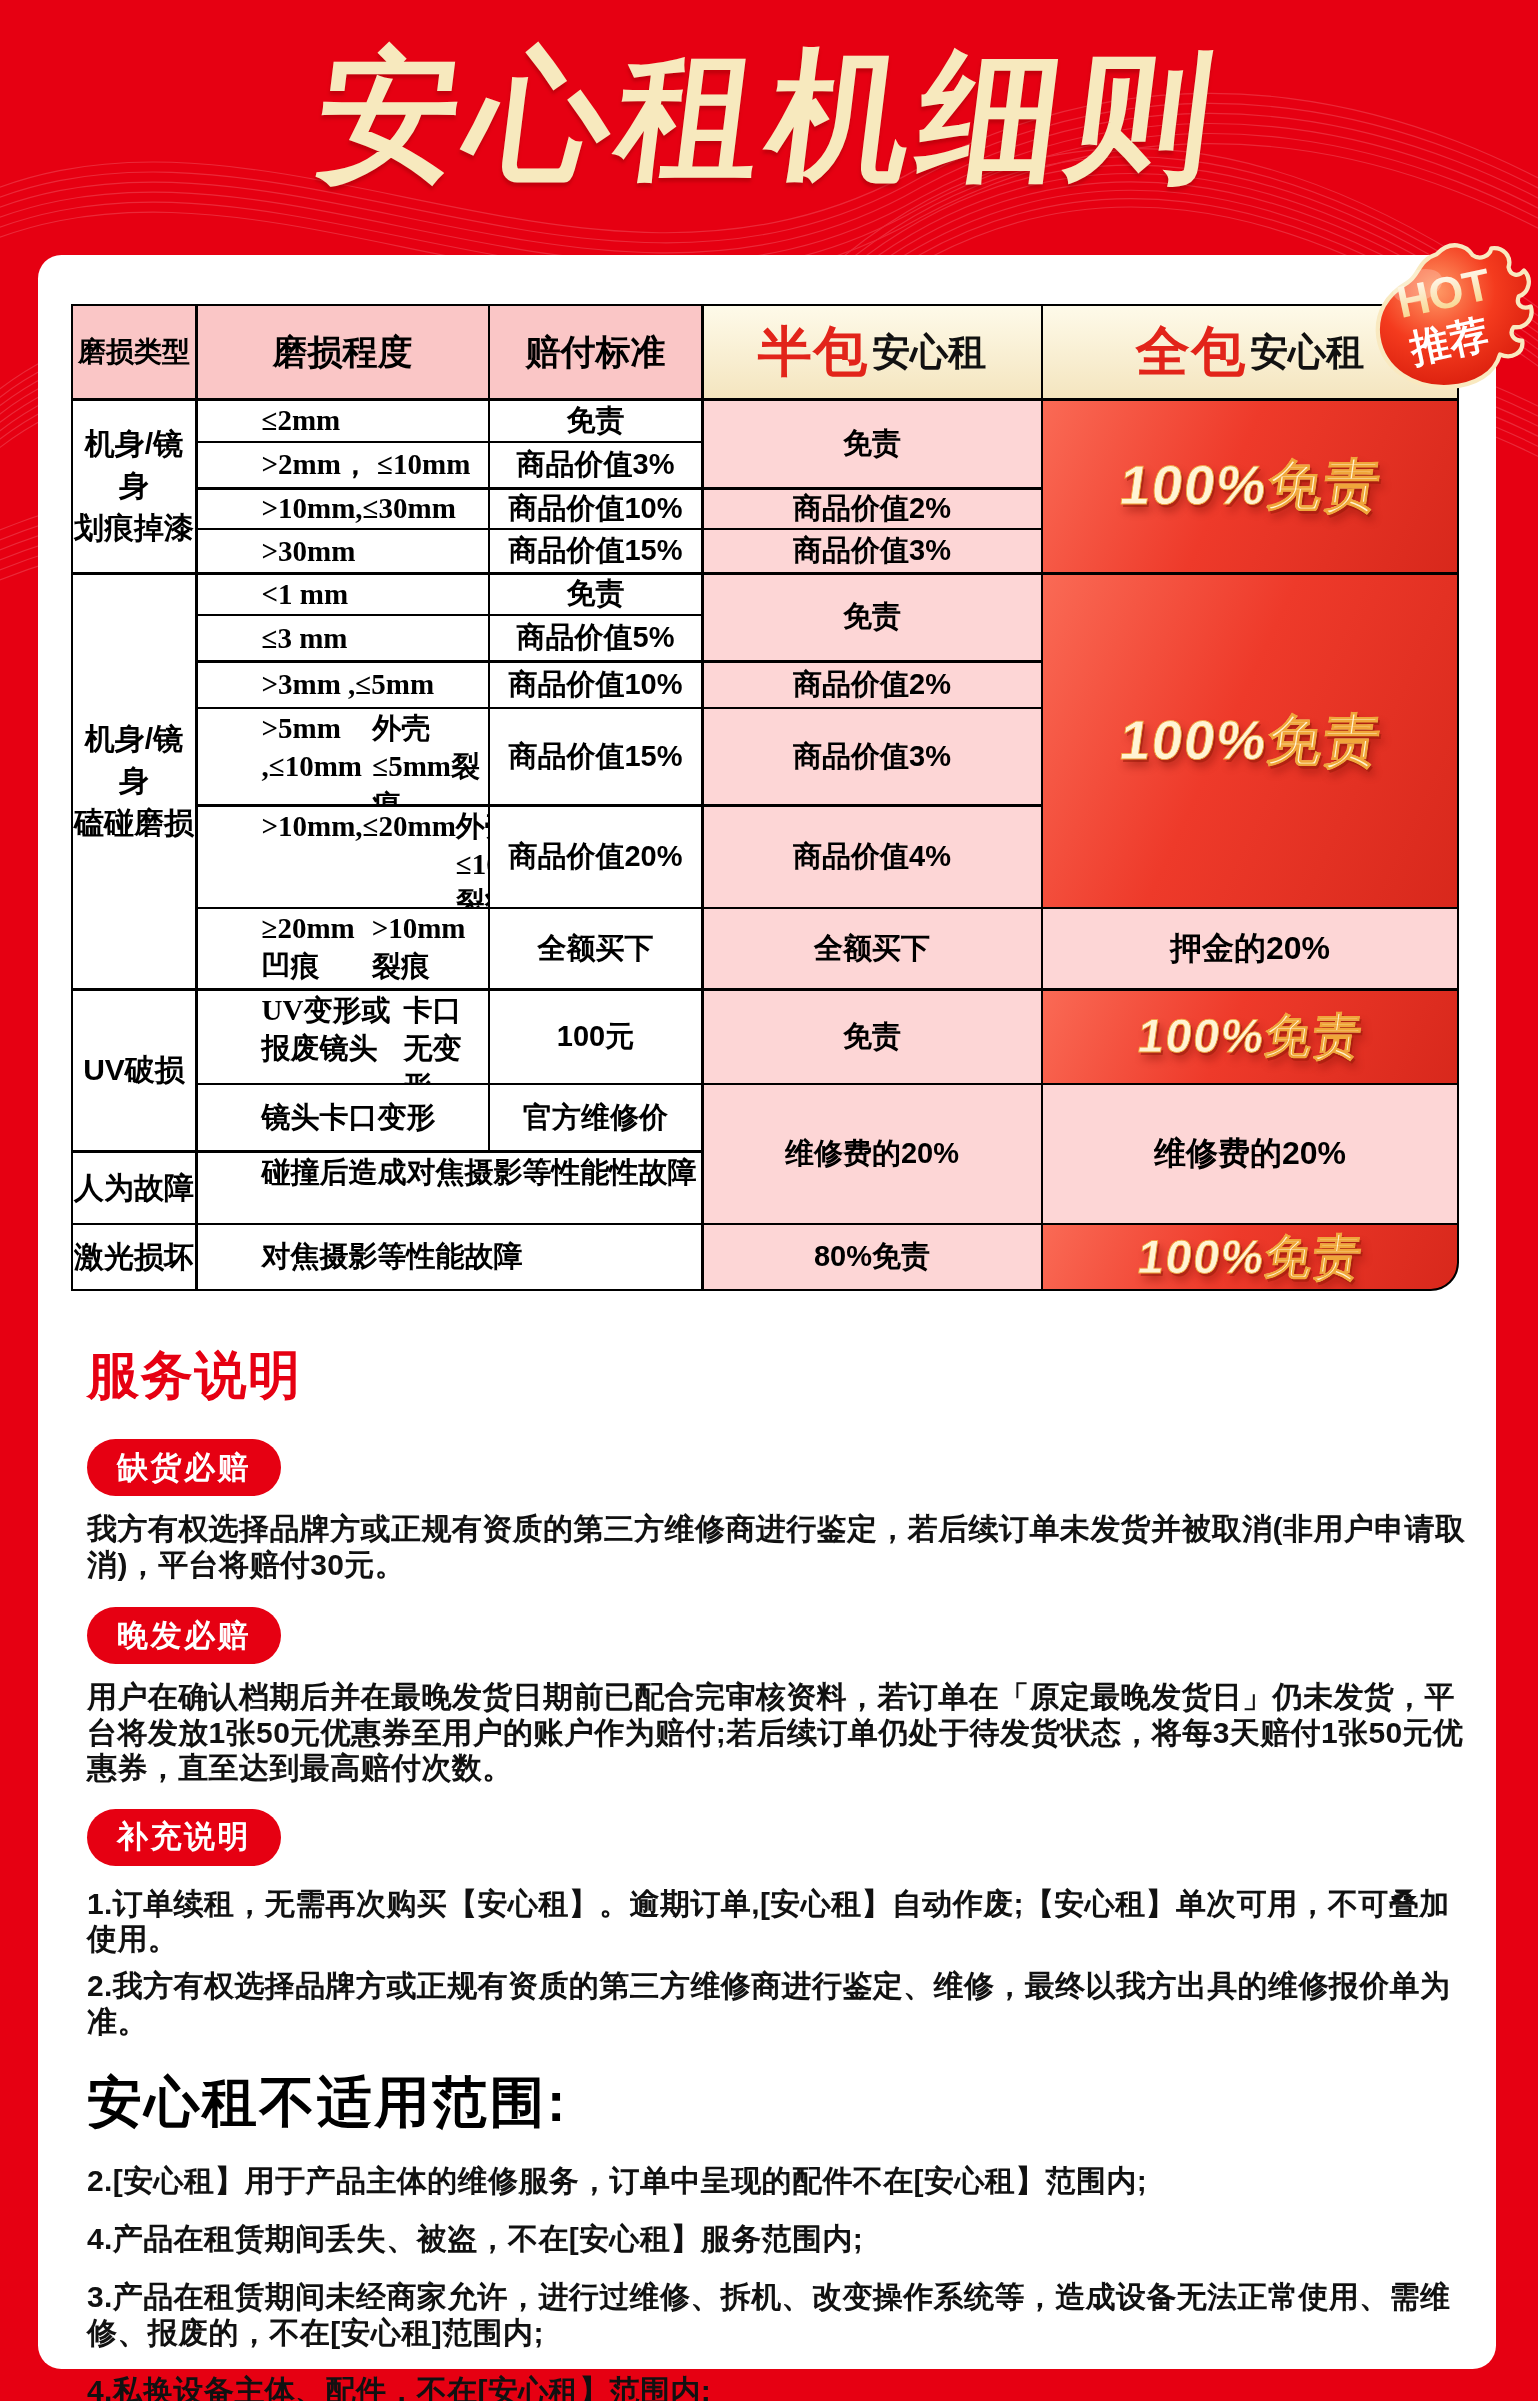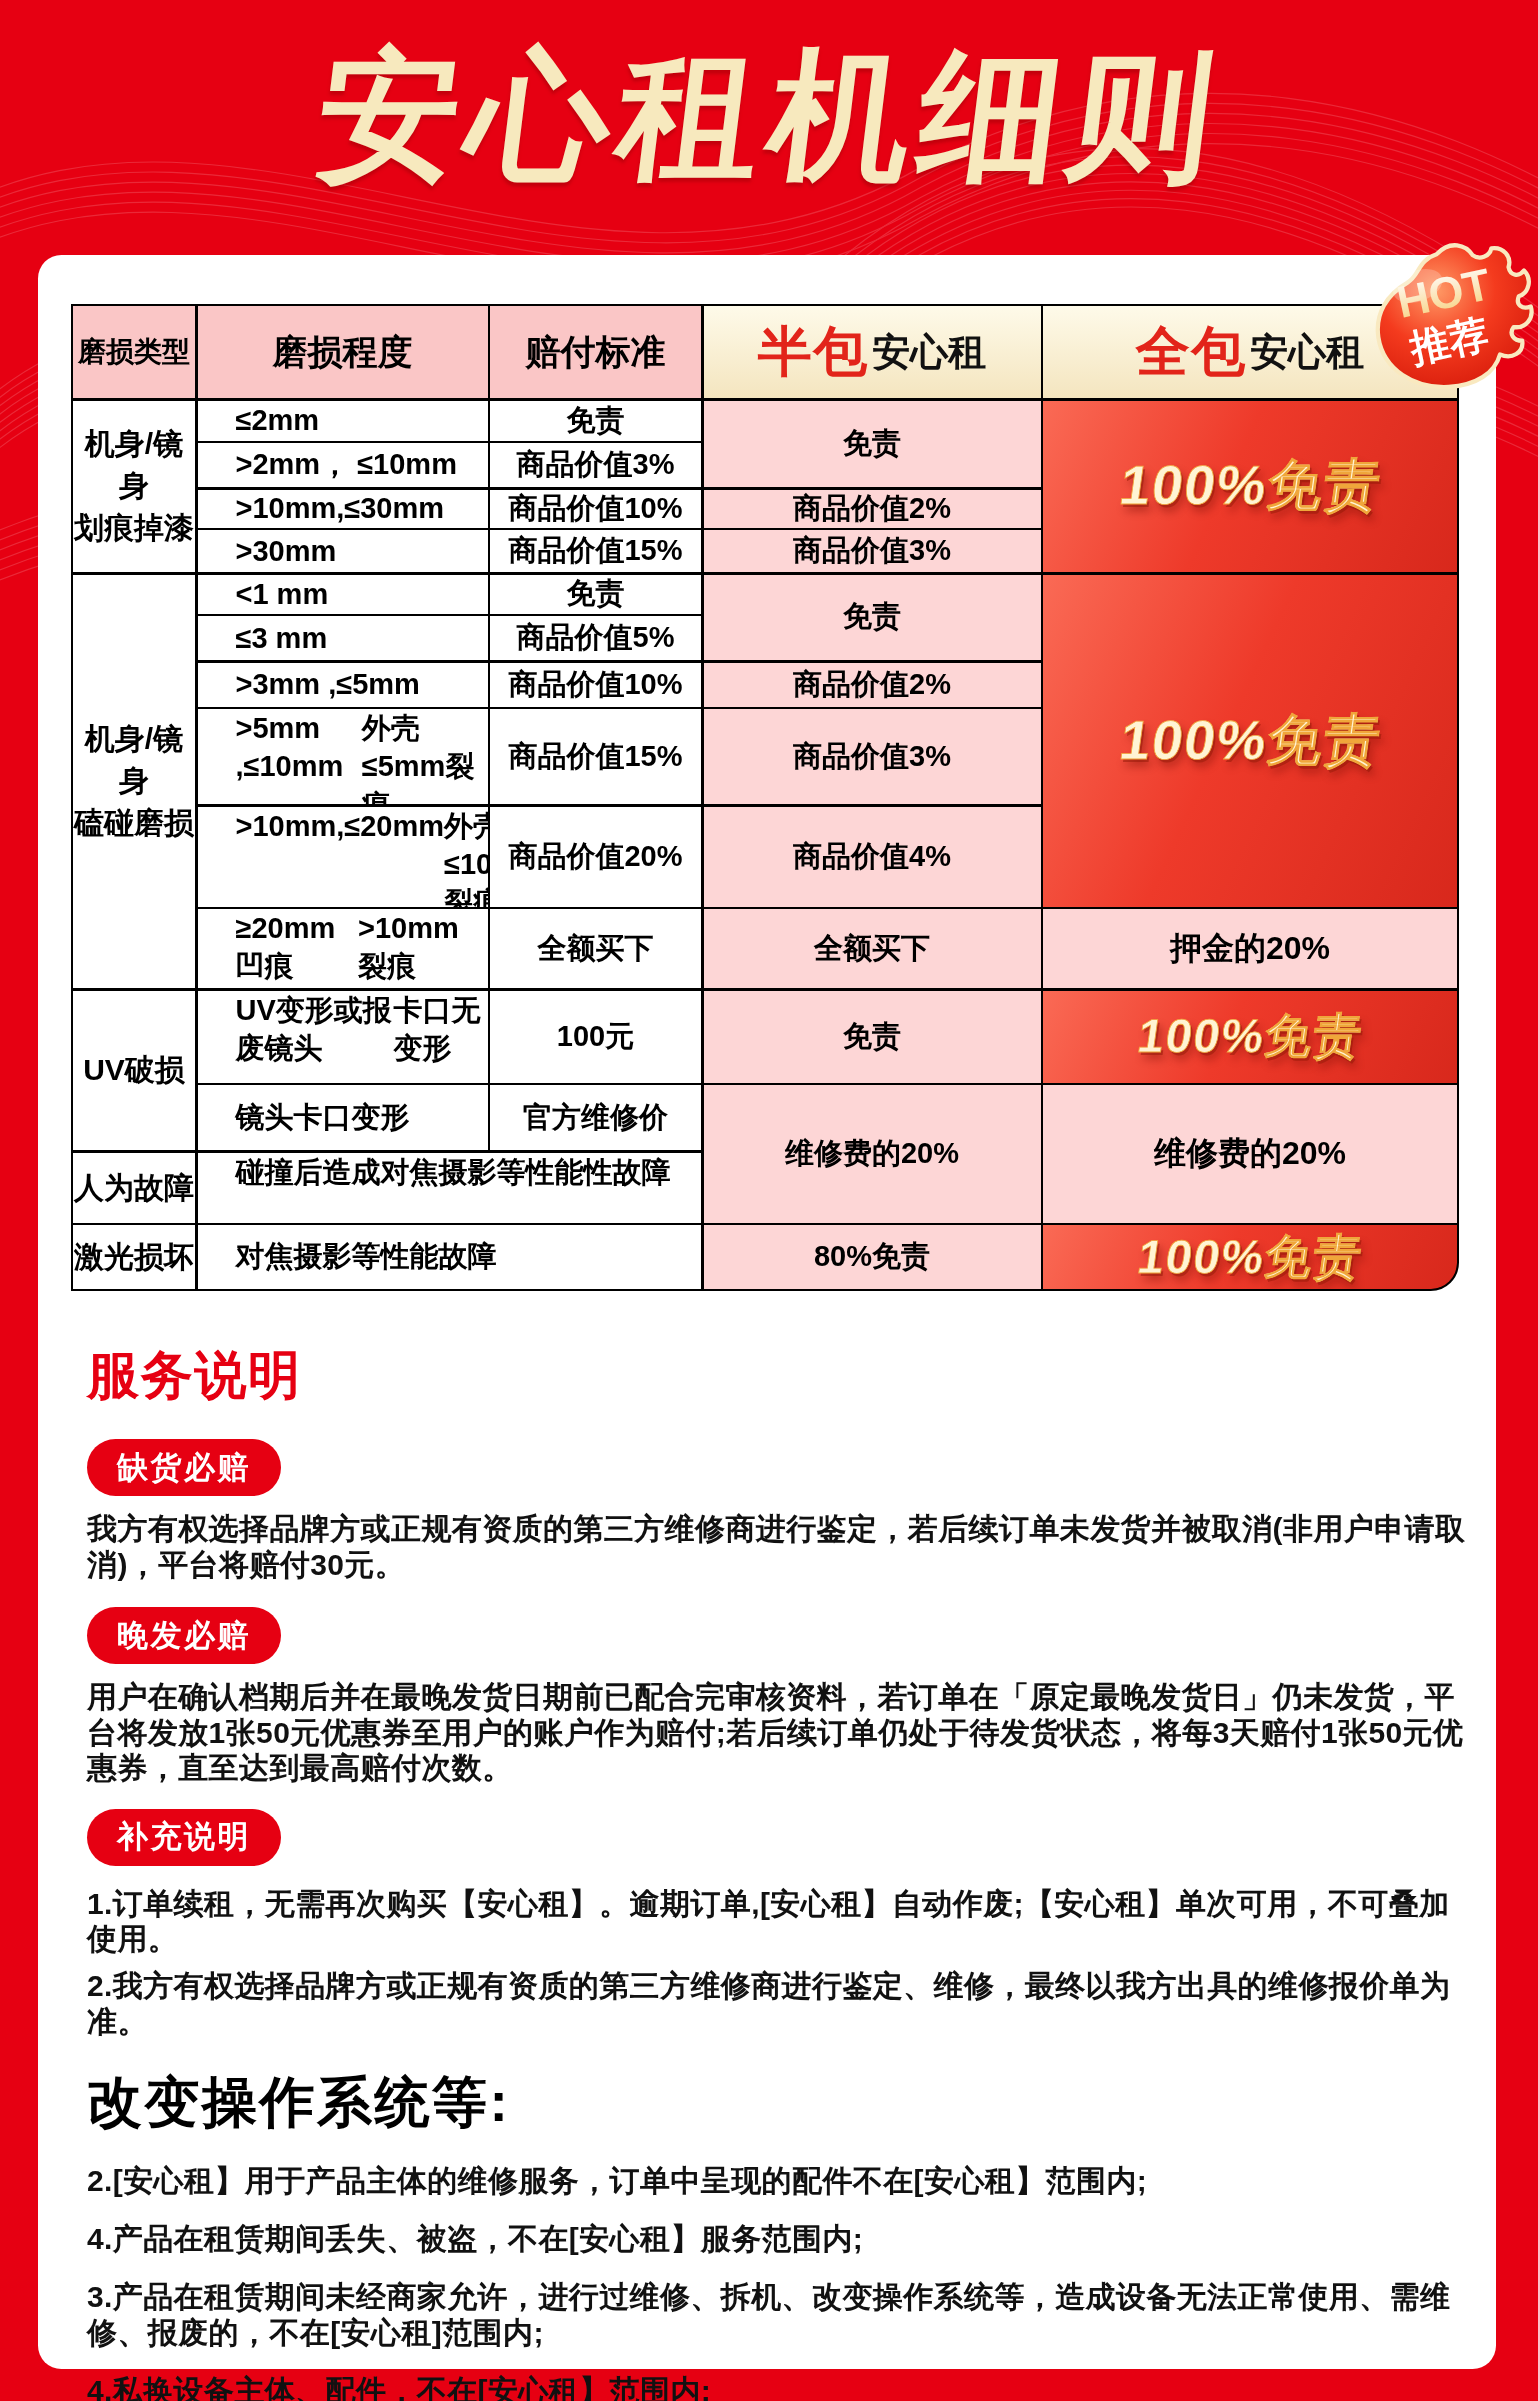--- a/index.html
+++ b/index.html
@@ -18,21 +18,21 @@
       gap:2.5px;background:#000;border:2.5px solid #000;border-bottom-right-radius:28.4px;overflow:hidden;}
   .c{display:flex;align-items:center;justify-content:center;background:#fff;color:#000;
      font-weight:700;font-size:29px;text-align:center;}
   .hd{font-size:28px;font-weight:900;}
   .hd2{font-size:35px;font-weight:900;}
   .pinkH{background:#fac6c6;}
   .pinkD{background:#fdd6d6;}
   .cream{background:linear-gradient(180deg,#fefae9 0%,#f4e5bf 100%);}
   .plan-em{color:#e2241a;font-size:54px;font-weight:900;letter-spacing:1.7px;}
   .plan-rest{color:#111;font-size:38px;font-weight:900;margin-left:3.3px;}
-  .left{justify-content:flex-start;padding-left:38px;text-align:left;}
+  .left{justify-content:flex-start;padding-left:64px;text-align:left;font-family:Liberation Serif, serif;}
   .two{flex-direction:row;align-items:flex-start;line-height:1.32;}
   .type{flex-direction:column;line-height:1.4;font-size:30px;font-weight:900;}
   .banner{background:linear-gradient(115deg,#fa6a55 0%,#ee3a2a 45%,#d8281c 100%);}
   .banner span{display:inline-block;font-size:55px;font-weight:900;transform:skewX(-8deg);
       color:#fff4d4;-webkit-text-stroke:0.8px #f0a63a;letter-spacing:1.7px;
       text-shadow:2.5px 3.3px 0 rgba(146,24,6,.5),5px 6.7px 8.4px rgba(110,8,0,.45);}
   .banner-sm span{font-size:47px;}
   .rounded-br{border-bottom-right-radius:25px;}
 
   
@@ -218,21 +218,21 @@
       <div class="pill-wrap1"><span class="pill">缺货必赔</span></div>
       <p class="para">我方有权选择品牌方或正规有资质的第三方维修商进行鉴定，若后续订单未发货并被取消(非用户申请取消)，平台将赔付30元。</p>
 
       <div class="pill-wrap2"><span class="pill">晚发必赔</span></div>
       <p class="para para2">用户在确认档期后并在最晚发货日期前已配合完审核资料，若订单在「原定最晚发货日」仍未发货，平台将发放1张50元优惠券至用户的账户作为赔付;若后续订单仍处于待发货状态，将每3天赔付1张50元优惠券，直至达到最高赔付次数。</p>
 
       <div class="pill-wrap3"><span class="pill">补充说明</span></div>
       <p class="para sup1">1.订单续租，无需再次购买【安心租】。逾期订单,[安心租】自动作废;【安心租】单次可用，不可叠加使用。</p>
       <p class="para sup2">2.我方有权选择品牌方或正规有资质的第三方维修商进行鉴定、维修，最终以我方出具的维修报价单为准。</p>
 
-      <div class="scope-heading">改变操作系统等:</div>
+      <div class="scope-heading">安心租不适用范围:</div>
       <p class="scope-item">2.[安心租】用于产品主体的维修服务，订单中呈现的配件不在[安心租】范围内;</p>
       <p class="scope-item">4.产品在租赁期间丢失、被盗，不在[安心租】服务范围内;</p>
       <p class="scope-item">3.产品在租赁期间未经商家允许，进行过维修、拆机、改变操作系统等，造成设备无法正常使用、需维修、报废的，不在[安心租]范围内;</p>
       <p class="scope-item">4.私换设备主体、配件，不在[安心租】范围内;</p>
 
     </div>
   </div>
 </div>
 
 

